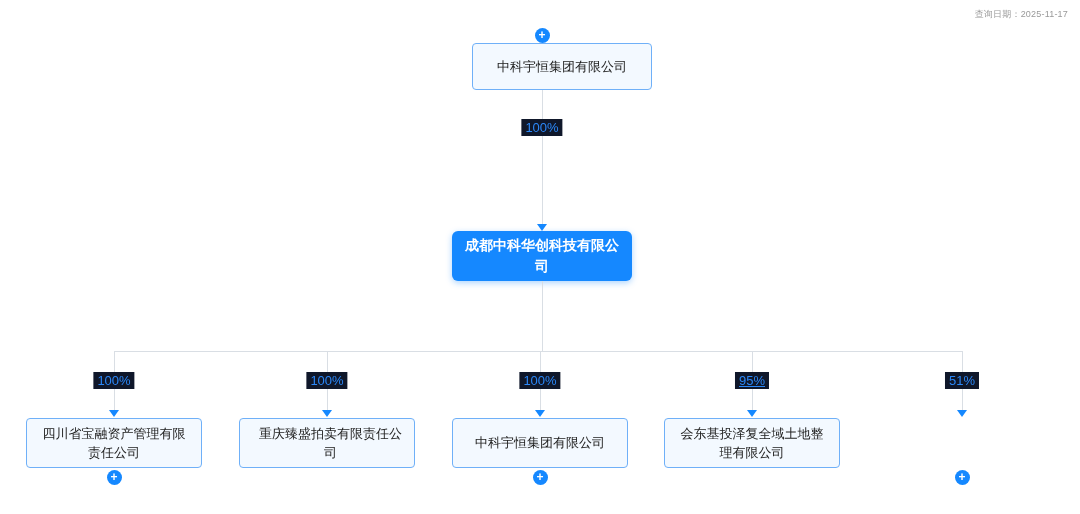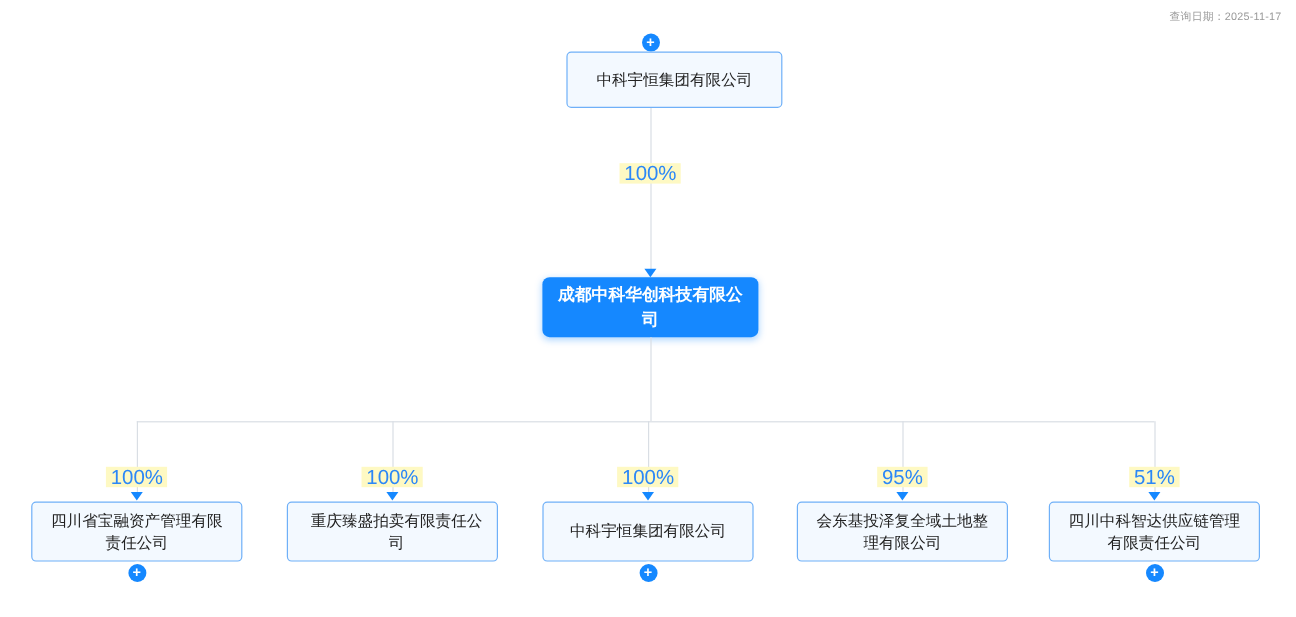--- a/index.html
+++ b/index.html
@@ -23,22 +23,22 @@
   .arrow-down{position:absolute;width:0;height:0;
     border-left:5.5px solid transparent;border-right:5.5px solid transparent;
     border-top:7px solid var(--accent);}
 
   .node{position:absolute;display:flex;align-items:center;justify-content:center;
     text-align:center;background:var(--node-bg);border:1px solid var(--node-border);
     border-radius:4px;font-size:13px;color:var(--ink);line-height:1.5;padding:4px 12px;}
   .node.focus{background:var(--accent);border:none;border-radius:6px;color:#fff;
     font-weight:bold;font-size:14px;box-shadow:0 2px 6px rgba(21,136,255,.35);}
 
-  .pct{position:absolute;transform:translateX(-50%);font-size:17px;color:var(--pct);
-    background:#fef9c3;padding:0 4px;line-height:17px;margin-top:17px;}
+  .pct{position:absolute;transform:translateX(-50%);font-size:13px;color:var(--pct);
+    background:#0f172a;padding:0 4px;line-height:17px;}
 
   .plus-btn{position:absolute;width:15px;height:15px;border-radius:50%;
     background:var(--accent);color:#fff;font-size:12px;font-weight:bold;
     line-height:14px;text-align:center;box-shadow:0 0 0 2px #fff;cursor:pointer;}
 
   .footer{position:absolute;left:50%;top:495px;transform:translateX(-50%);
     display:flex;align-items:center;gap:7px;white-space:nowrap;}
   .legend{display:flex;align-items:flex-start;gap:7px;}
   .legend-item{display:flex;flex-direction:column;align-items:center;gap:1px;}
   .legend-ic{width:6px;height:6px;border-radius:1px;}
@@ -83,28 +83,27 @@
   <div class="arrow-down" style="left:321.5px;top:410px;"></div>
   <div class="node" style="left:239px;top:418px;width:176px;min-height:50px;padding-left:19px;">重庆臻盛拍卖有限责任公司</div>
 
   <div class="vline" style="left:539.5px;top:351px;height:60px;"></div>
   <div class="pct" style="left:540px;top:372px;">100%</div>
   <div class="arrow-down" style="left:534.5px;top:410px;"></div>
   <div class="node" style="left:452px;top:418px;width:176px;min-height:50px;">中科宇恒集团有限公司</div>
   <div class="plus-btn" style="left:532.5px;top:470px;">+</div>
 
   <div class="vline" style="left:751.5px;top:351px;height:60px;"></div>
-  <div class="pct" style="left:752px;top:372px;">95%</div>
+  <div class="pct" style="left:752px;top:372px;text-decoration:underline;">95%</div>
   <div class="arrow-down" style="left:746.5px;top:410px;"></div>
   <div class="node" style="left:664px;top:418px;width:176px;min-height:50px;">会东基投泽复全域土地整理有限公司</div>
 
   <div class="vline" style="left:961.5px;top:351px;height:60px;"></div>
   <div class="pct" style="left:962px;top:372px;">51%</div>
   <div class="arrow-down" style="left:956.5px;top:410px;"></div>
-  <div class="node" style="left:874px;top:418px;width:176px;min-height:50px;">四川中科智达供应链管理有限责任公司</div>
   <div class="plus-btn" style="left:954.5px;top:470px;">+</div>
 
   <div class="footer">
     <div class="legend">
       <div class="legend-item">
         <span class="legend-ic current"></span>
         <span class="legend-label">当前节点</span>
       </div>
       <div class="legend-item">
         <span class="legend-ic company"></span>

